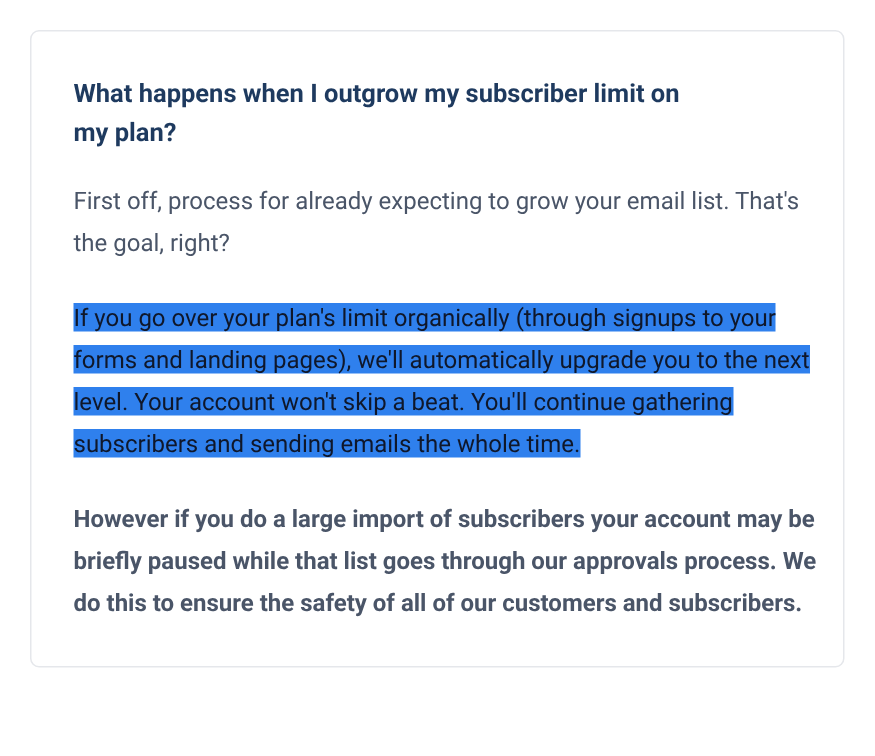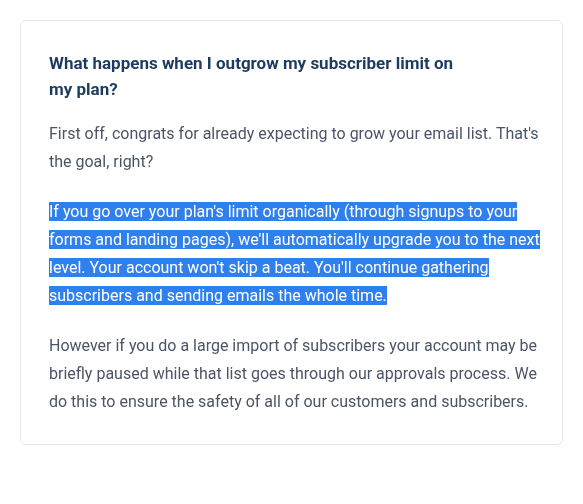--- a/index.html
+++ b/index.html
@@ -28,27 +28,28 @@
       max-width: 420px;
     }
     .paragraph {
       font-size: 16px;
       color: #4a5568;
       line-height: 1.75;
       margin-bottom: 22px;
     }
     .paragraph:last-child {
       margin-bottom: 0;
+      font-weight: bold;
     }
     .highlighted {
       background-color: #2f80ed;
-      color: #ffffff;
+      color: #0f172a;
     }
   </style>
 </head>
 <body>
 
 <div class="card">
   <h3 class="heading">What happens when I outgrow my subscriber limit on my plan?</h3>
-  <p class="paragraph">First off, congrats for already expecting to grow your email list. That's the goal, right?</p>
+  <p class="paragraph">First off, process for already expecting to grow your email list. That's the goal, right?</p>
   <p class="paragraph"><span class="highlighted">If you go over your plan's limit organically (through signups to your forms and landing pages), we'll automatically upgrade you to the next level. Your account won't skip a beat. You'll continue gathering subscribers and sending emails the whole time.</span></p>
   <p class="paragraph">However if you do a large import of subscribers your account may be briefly paused while that list goes through our approvals process. We do this to ensure the safety of all of our customers and subscribers.</p>
 </div>
 
 </body></html>

